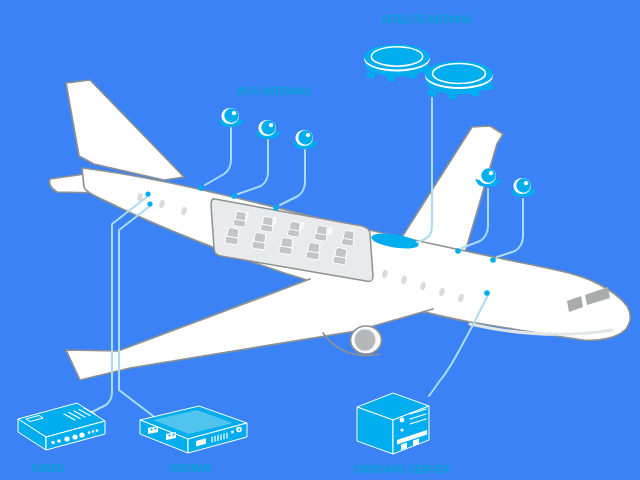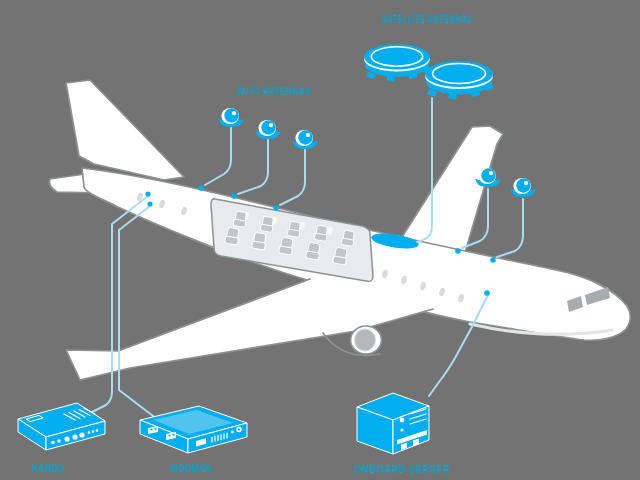--- a/index.html
+++ b/index.html
@@ -1,16 +1,16 @@
 <!DOCTYPE html>
 <html style="--accent: #00AEEF; --accent-dark: #00A5CE; --connector: #A9DCF0; --outline: #8D9192; --fill-light: #D9DBDC; --cutaway: #E9EAEB; --seat: #C3C6C7; --engine: #B5B8B9; --cockpit: #A9ACAD; --panel-light: #4FC4EF;"><head>
 <meta charset="utf-8">
 <style>
   html,body{margin:0;padding:0;background:#fff;}
-  .stage{width:640px;height:480px;position:relative;background:#737373;overflow:hidden;}
+  .stage{width:640px;height:480px;position:relative;background:#3b82f6;overflow:hidden;}
   svg{display:block;}
   .blue{fill:var(--accent);}
   .seam{stroke:#fff;stroke-width:1;stroke-linejoin:round;}
   .wht{fill:#fff;}
   .plane{fill:#fff;stroke:var(--outline);stroke-width:1.7;stroke-linejoin:round;stroke-linecap:round;}
   .planeline{fill:none;stroke:var(--outline);stroke-width:1.7;stroke-linejoin:round;stroke-linecap:round;}
   .planefill{fill:#fff;stroke:none;}
   .conn{fill:none;stroke:var(--connector);stroke-width:2;stroke-linecap:round;stroke-linejoin:round;}
   .win{fill:var(--fill-light);}
   .winlight{fill:#F7F8F8;}

